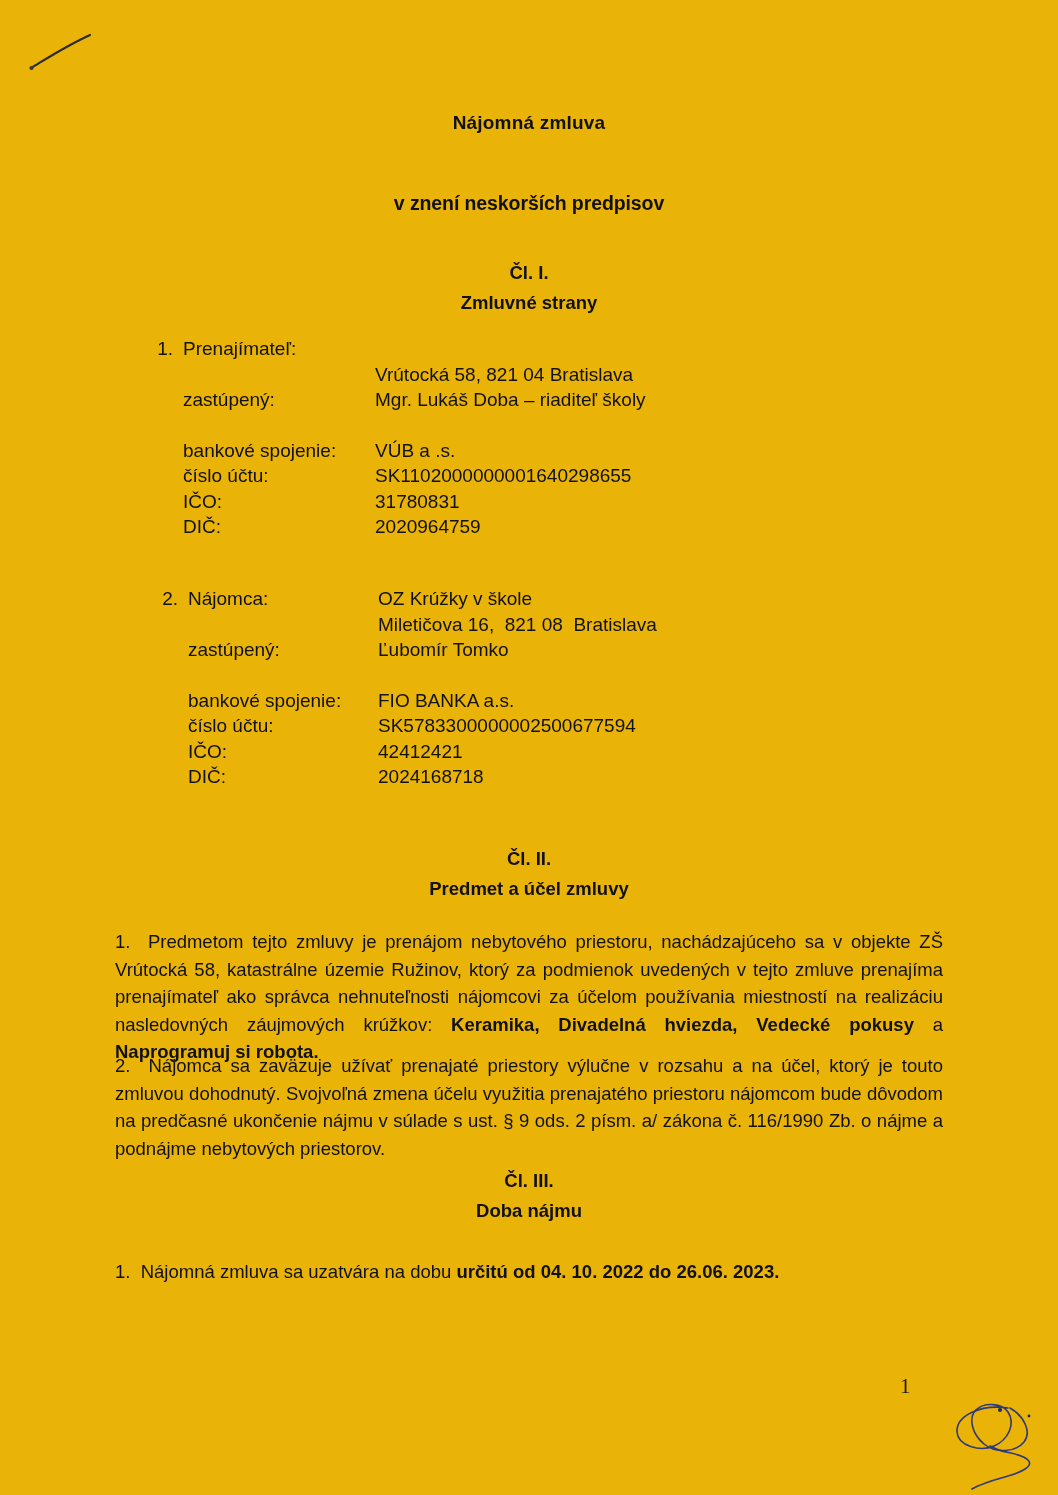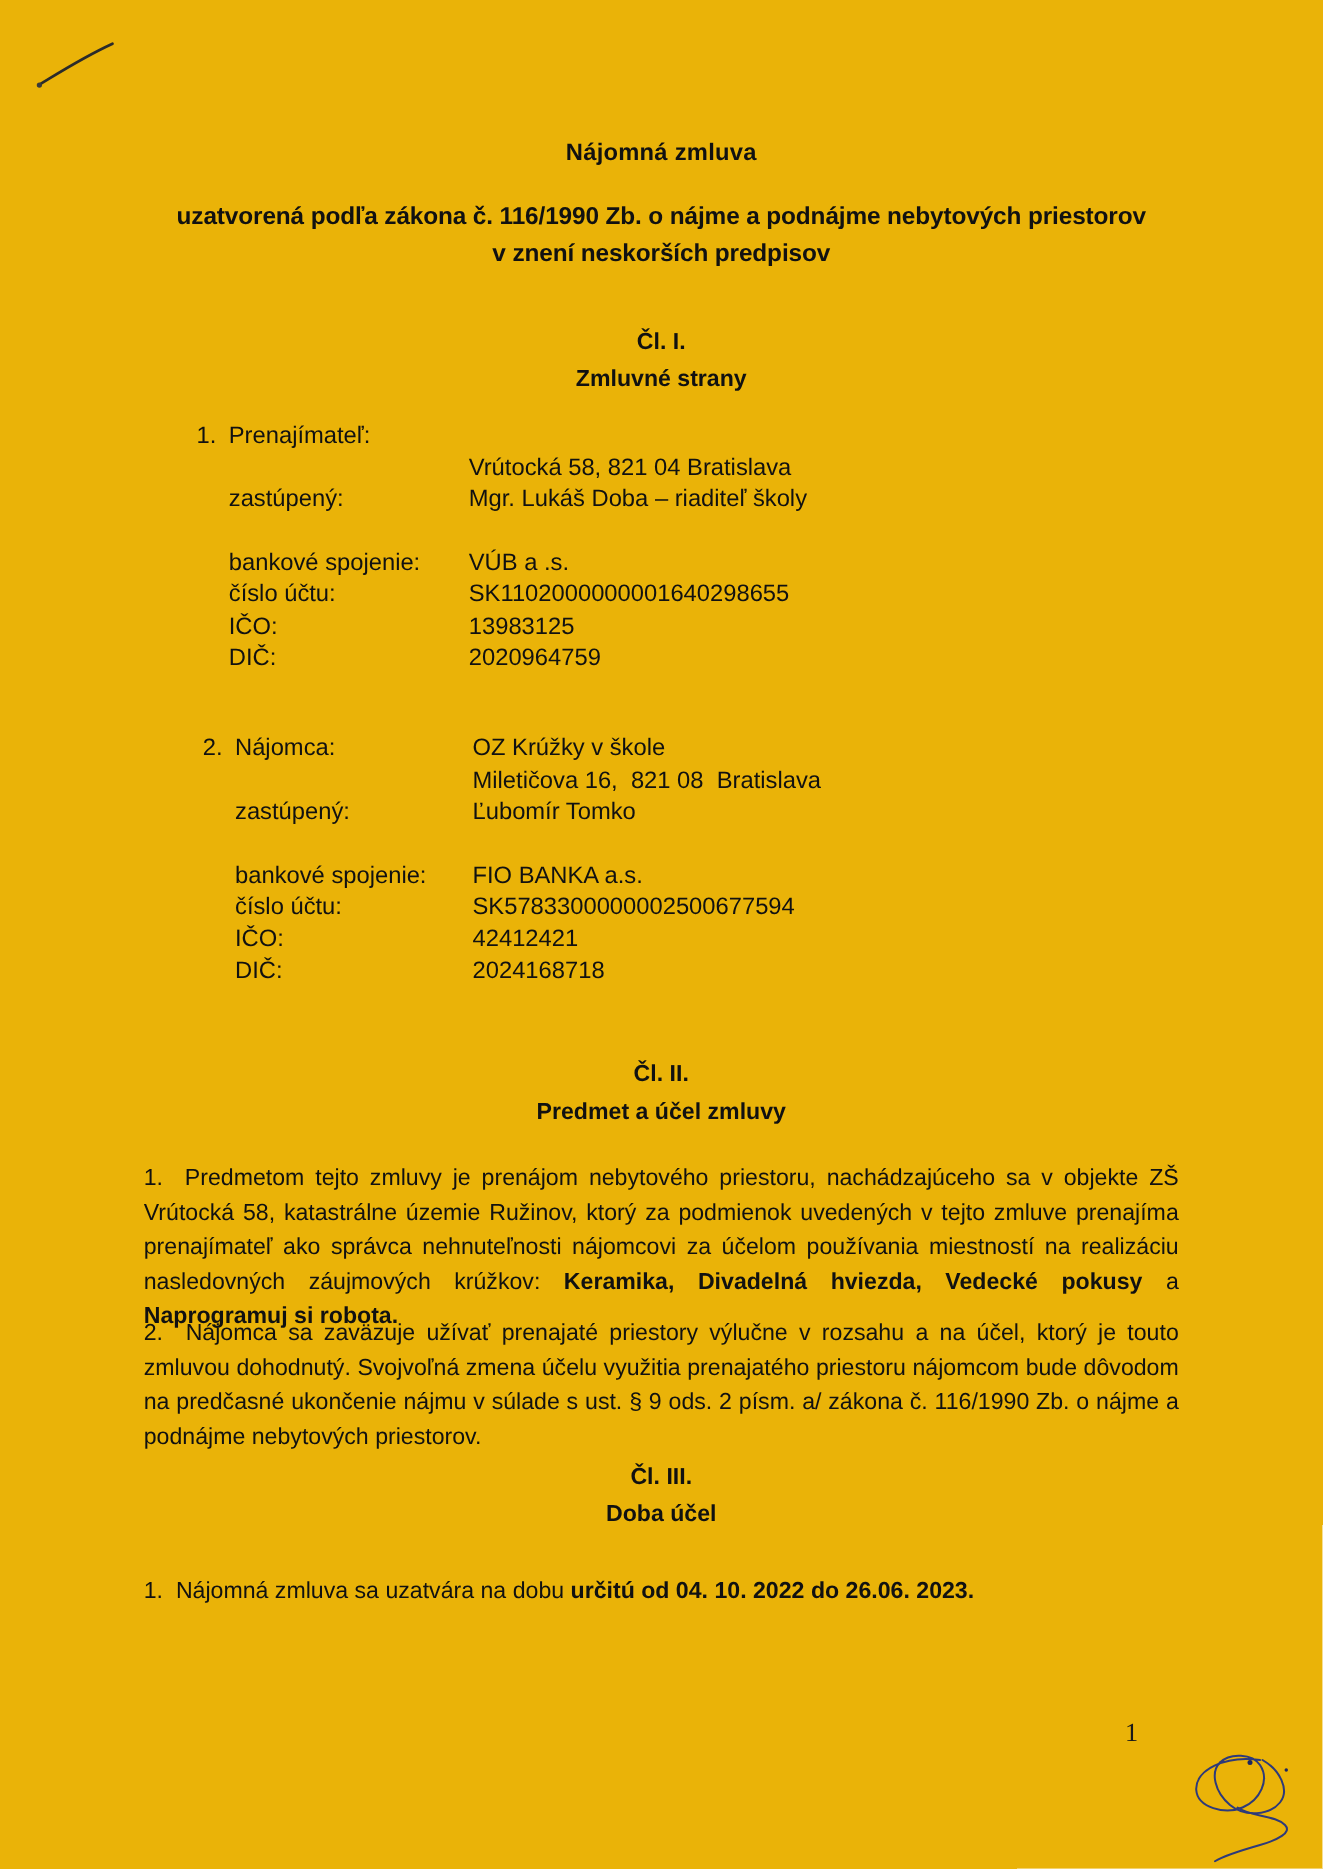--- a/index.html
+++ b/index.html
@@ -151,21 +151,20 @@
 <div class="page">
 
   <svg class="pen-stroke-tl" viewBox="0 0 68 40">
     <path d="M3 36 C 18 27, 38 14, 62 3" stroke="#2b2b2b" stroke-width="2.2" fill="none" stroke-linecap="round"></path>
     <circle cx="3.5" cy="36" r="2.1" fill="#3a3a3a"></circle>
   </svg>
 
   <div class="doc-title">Nájomná zmluva</div>
 
   <div class="doc-subtitle">
-    <span>uzatvorená podľa zákona č. 116/1990 Zb. o nájme a podnájme nebytových priestorov</span>
     <br>
     <span>v znení neskorších predpisov</span>
   </div>
 
   <div class="art-heading" id="art-1-heading">
     <span class="art-num">Čl. I.</span>
     <span class="art-name">Zmluvné strany</span>
   </div>
 
   <div class="party" id="party-1">
@@ -191,21 +190,21 @@
         <span class="row-value">VÚB a .s.</span>
       </div>
       <div class="party-row">
         <span class="row-num"></span>
         <span class="row-label">číslo účtu:</span>
         <span class="row-value">SK1102000000001640298655</span>
       </div>
       <div class="party-row">
         <span class="row-num"></span>
         <span class="row-label">IČO:</span>
-        <span class="row-value">13983125</span>
+        <span class="row-value">31780831</span>
       </div>
       <div class="party-row">
         <span class="row-num"></span>
         <span class="row-label">DIČ:</span>
         <span class="row-value">2020964759</span>
       </div>
     </div>
   </div>
 
   <div class="party" id="party-2">
@@ -257,21 +256,21 @@
   <div class="para" id="para-2-1">
     <span class="lead-num">1.</span>&nbsp;&nbsp;<span>Predmetom tejto zmluvy je prenájom nebytového priestoru, nachádzajúceho sa v objekte ZŠ Vrútocká 58, katastrálne územie Ružinov, ktorý za podmienok uvedených v tejto zmluve prenajíma prenajímateľ ako správca nehnuteľnosti nájomcovi za účelom používania miestností na realizáciu nasledovných záujmových krúžkov: </span><b>Keramika, Divadelná hviezda, Vedecké pokusy</b><span> a </span><b>Naprogramuj si robota.</b>
   </div>
 
   <div class="para" id="para-2-2">
     <span class="lead-num">2.</span>&nbsp;&nbsp;<span>Nájomca sa zaväzuje užívať prenajaté priestory výlučne v rozsahu a na účel, ktorý je touto zmluvou dohodnutý. Svojvoľná zmena účelu využitia prenajatého priestoru nájomcom bude dôvodom na predčasné ukončenie nájmu v súlade s ust. § 9 ods. 2 písm. a/ zákona č. 116/1990 Zb. o nájme a podnájme nebytových priestorov.</span>
   </div>
 
   <div class="art-heading" id="art-3-heading">
     <span class="art-num">Čl. III.</span>
-    <span class="art-name">Doba účel</span>
+    <span class="art-name">Doba nájmu</span>
   </div>
 
   <div class="para" id="para-3-1">
     <span class="lead-num">1.</span>&nbsp;&nbsp;<span>Nájomná zmluva sa uzatvára na dobu </span><b>určitú  od 04. 10. 2022 do 26.06. 2023.</b>
   </div>
 
   <div class="page-number">1</div>
 
   <svg class="signature-mark" viewBox="0 0 96 100">
     <g fill="none" stroke="#2e3a7a" stroke-width="1.6" stroke-linecap="round" stroke-linejoin="round">

